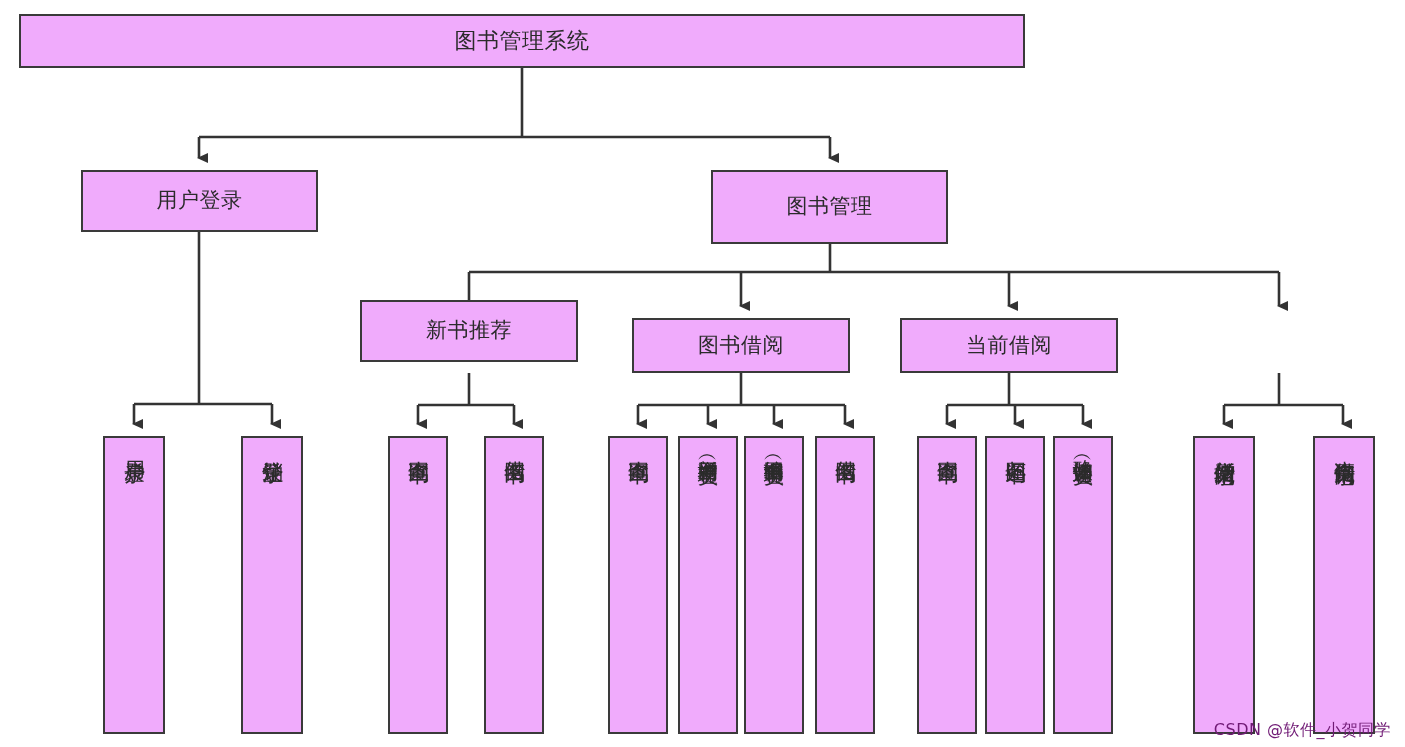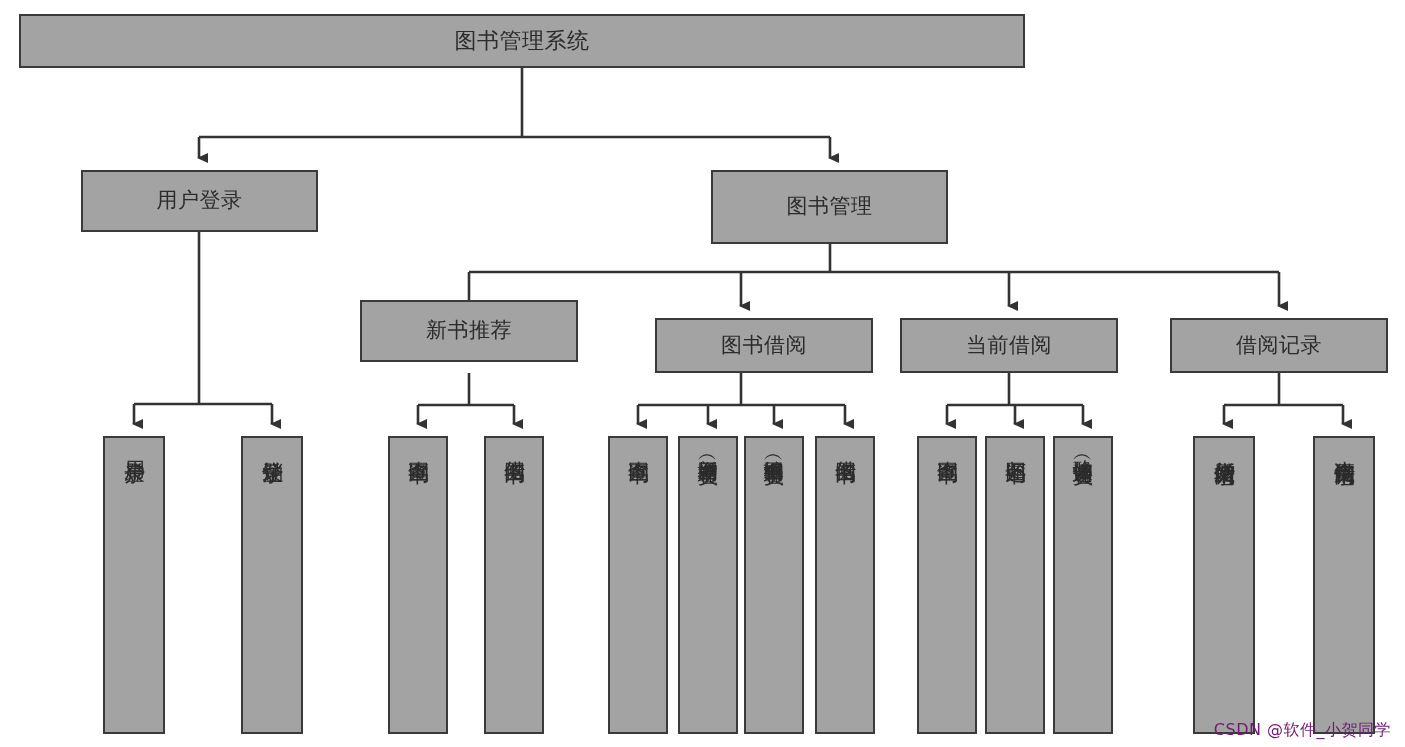--- a/index.html
+++ b/index.html
@@ -20,21 +20,21 @@
     left: 0;
     top: 0;
     width: 1405px;
     height: 747px;
     pointer-events: none;
   }
   .node {
     position: absolute;
     box-sizing: border-box;
     border: 2px solid #3a3a3a;
-    background: #a3a3a3;
+    background: #f0abfc;
     display: flex;
     align-items: center;
     justify-content: center;
     color: #2b2b2b;
   }
   .node.h {
     font-size: 21px;
     line-height: 1.2;
     letter-spacing: 0.5px;
   }
@@ -130,28 +130,25 @@
   <div class="node h" style="left:81px; top:170px; width:237px; height:62px;">
     <span>用户登录</span>
   </div>
   <div class="node h" style="left:711px; top:170px; width:237px; height:74px;">
     <span>图书管理</span>
   </div>
 
   <div class="node h" style="left:360px; top:300px; width:218px; height:62px;">
     <span>新书推荐</span>
   </div>
-  <div class="node h" style="left:632px; top:318px; width:218px; height:55px;margin-left:23px;">
+  <div class="node h" style="left:632px; top:318px; width:218px; height:55px;">
     <span>图书借阅</span>
   </div>
   <div class="node h" style="left:900px; top:318px; width:218px; height:55px;">
     <span>当前借阅</span>
-  </div>
-  <div class="node h" style="left:1170px; top:318px; width:218px; height:55px;">
-    <span>借阅记录</span>
   </div>
 
   <div class="node v" style="left:103px; top:436px; width:62px; height:298px;">
     <span class="vtext">用户登录</span>
   </div>
   <div class="node v" style="left:241px; top:436px; width:62px; height:298px;">
     <span class="vtext">注销登录</span>
   </div>
 
   <div class="node v" style="left:388px; top:436px; width:60px; height:298px;">

